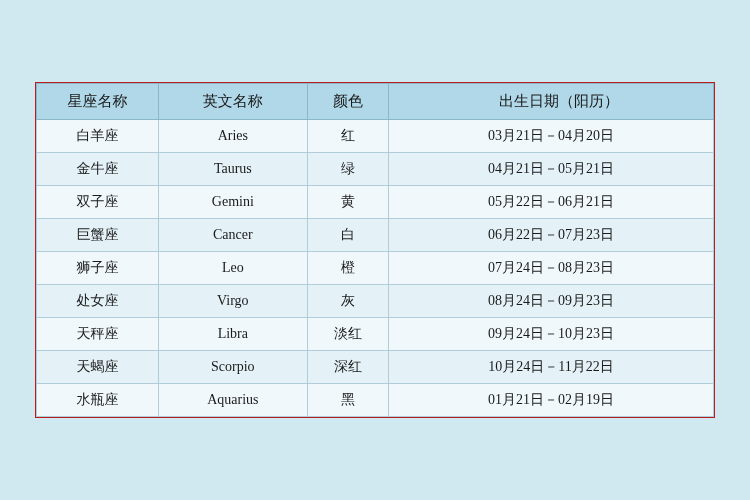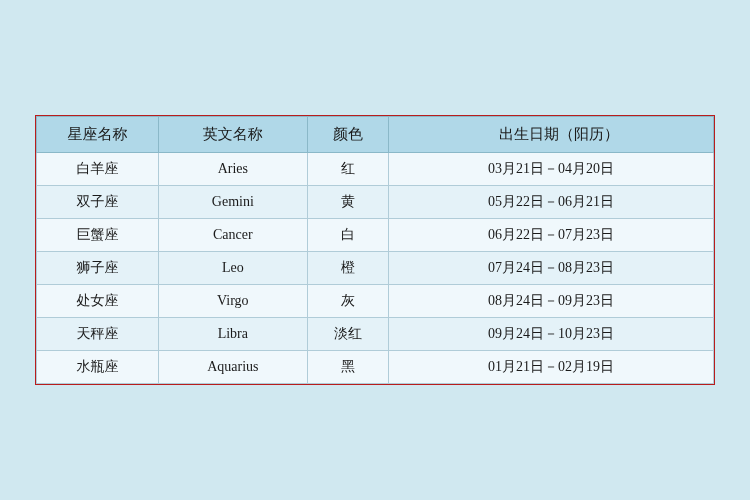--- a/index.html
+++ b/index.html
@@ -77,20 +77,26 @@
       </tr>
     </thead>
     <tbody id="table-body">
     <tr>
           <td>白羊座</td>
           <td>Aries</td>
           <td>红</td>
           <td>03月21日－04月20日</td>
         </tr>
         <tr>
+          <td>金牛座</td>
+          <td>Taurus</td>
+          <td>绿</td>
+          <td>04月21日－05月21日</td>
+        </tr>
+        <tr>
           <td>双子座</td>
           <td>Gemini</td>
           <td>黄</td>
           <td>05月22日－06月21日</td>
         </tr>
         <tr>
           <td>巨蟹座</td>
           <td>Cancer</td>
           <td>白</td>
           <td>06月22日－07月23日</td>
@@ -107,20 +113,26 @@
           <td>灰</td>
           <td>08月24日－09月23日</td>
         </tr>
         <tr>
           <td>天秤座</td>
           <td>Libra</td>
           <td>淡红</td>
           <td>09月24日－10月23日</td>
         </tr>
         <tr>
+          <td>天蝎座</td>
+          <td>Scorpio</td>
+          <td>深红</td>
+          <td>10月24日－11月22日</td>
+        </tr>
+        <tr>
           <td>水瓶座</td>
           <td>Aquarius</td>
           <td>黑</td>
           <td>01月21日－02月19日</td>
         </tr>
       </tbody>
   </table>
 </div>
 
 </body></html>

